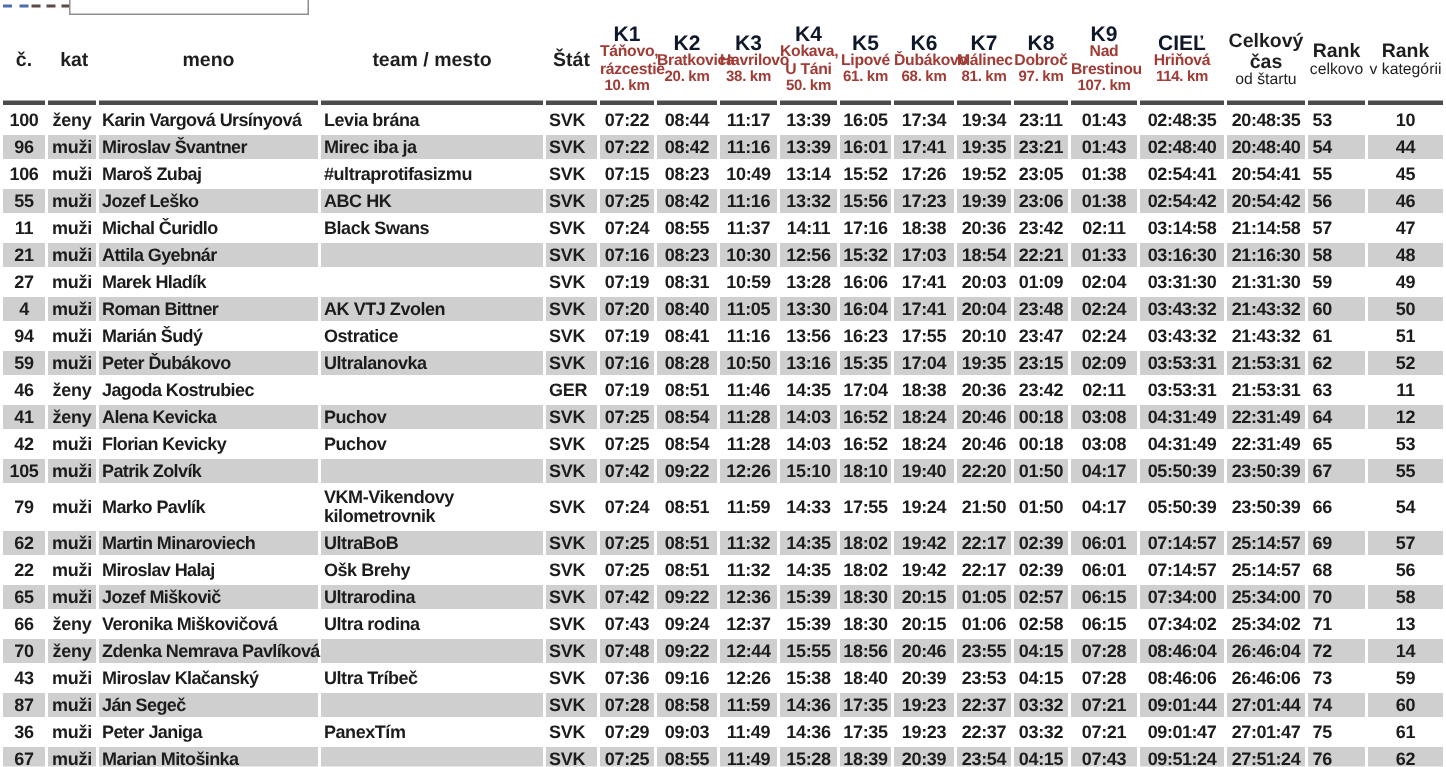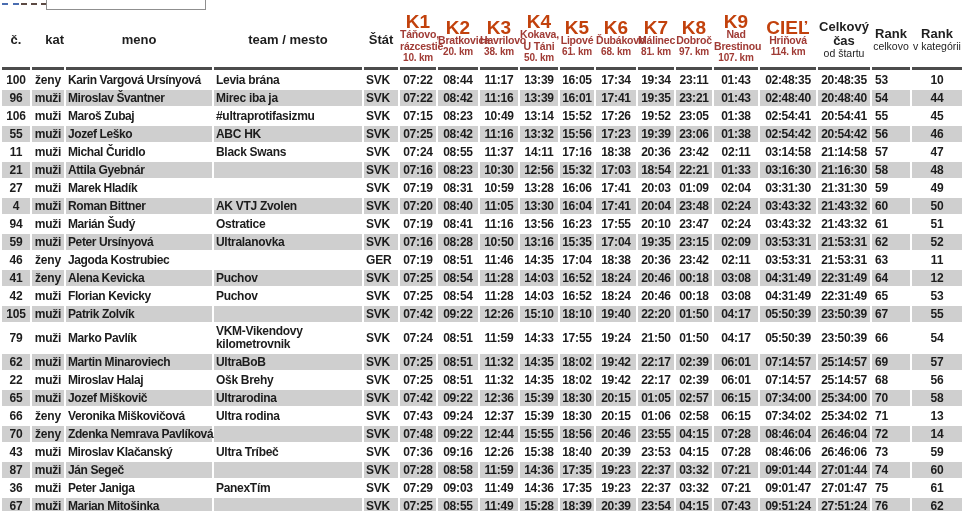--- a/index.html
+++ b/index.html
@@ -12,26 +12,26 @@
   .dash{position:absolute;top:3px;height:0;border-top:2px dashed #4a6db0;}
   .dash-blue{left:2px;width:17px;}
   .dash-dark{left:21px;width:26px;border-top-color:#5c4a44;}
   .clipped-box{position:absolute;left:46px;top:-3px;height:12px;width:158px;
     border:1px solid #8f8f8f;border-top:none;background:#fff;}
 
   table{border-collapse:separate;border-spacing:2px 2px;table-layout:fixed;width:964px;}
   th{vertical-align:middle;text-align:center;border-bottom:3px solid #4c4c4c;
      padding:1px 0 3px;font-weight:700;overflow:visible;}
   .main-h{font-size:13px;font-weight:700;color:#1e1e1e;line-height:14px;}
-  .cp-code{font-size:19px;font-weight:700;color:#c2410c;line-height:14px;}
+  .cp-code{font-size:14px;font-weight:700;color:#0f172a;line-height:14px;}
   .cp-place{font-size:10.5px;font-weight:700;color:#a03b35;white-space:pre-line;
     line-height:11.5px;letter-spacing:-0.2px;}
   .cp-km{font-size:10px;font-weight:700;color:#a03b35;line-height:12px;letter-spacing:-0.2px;}
   .sub{font-size:10.5px;font-weight:400;color:#1e1e1e;line-height:11.5px;}
-  th.left{text-align:right;padding-left:3px;margin-left:28px;}
+  th.left{text-align:center;padding-left:3px;margin-left:28px;}
 
   td{font-size:12px;font-weight:700;color:#1c1c1c;height:14px;line-height:13px;
      padding:1px 2px;vertical-align:middle;letter-spacing:-0.2px;overflow:visible;}
   tr.stripe td{background:#cfcfcf;}
   .c-no{text-align:center;}
   .c-kat{text-align:center;}
   .c-name{text-align:left;white-space:nowrap;letter-spacing:-0.4px;}
   .c-team{text-align:left;white-space:normal;letter-spacing:-0.3px;}
   .c-stat{text-align:left;}
   .c-time{text-align:center;}
@@ -332,21 +332,21 @@
         <td class="c-time">23:47</td>
         <td class="c-time">02:24</td>
         <td class="c-finish">03:43:32</td>
         <td class="c-total">21:43:32</td>
         <td class="c-rank">61</td>
         <td class="c-rankcat">51</td>
       </tr>
       <tr class="stripe">
         <td class="c-no">59</td>
         <td class="c-kat">muži</td>
-        <td class="c-name">Peter Ursínyová</td>
+        <td class="c-name">Peter Ďubákovo</td>
         <td class="c-team">Ultralanovka</td>
         <td class="c-stat">SVK</td>
         <td class="c-time">07:16</td>
         <td class="c-time">08:28</td>
         <td class="c-time">10:50</td>
         <td class="c-time">13:16</td>
         <td class="c-time">15:35</td>
         <td class="c-time">17:04</td>
         <td class="c-time">19:35</td>
         <td class="c-time">23:15</td>

